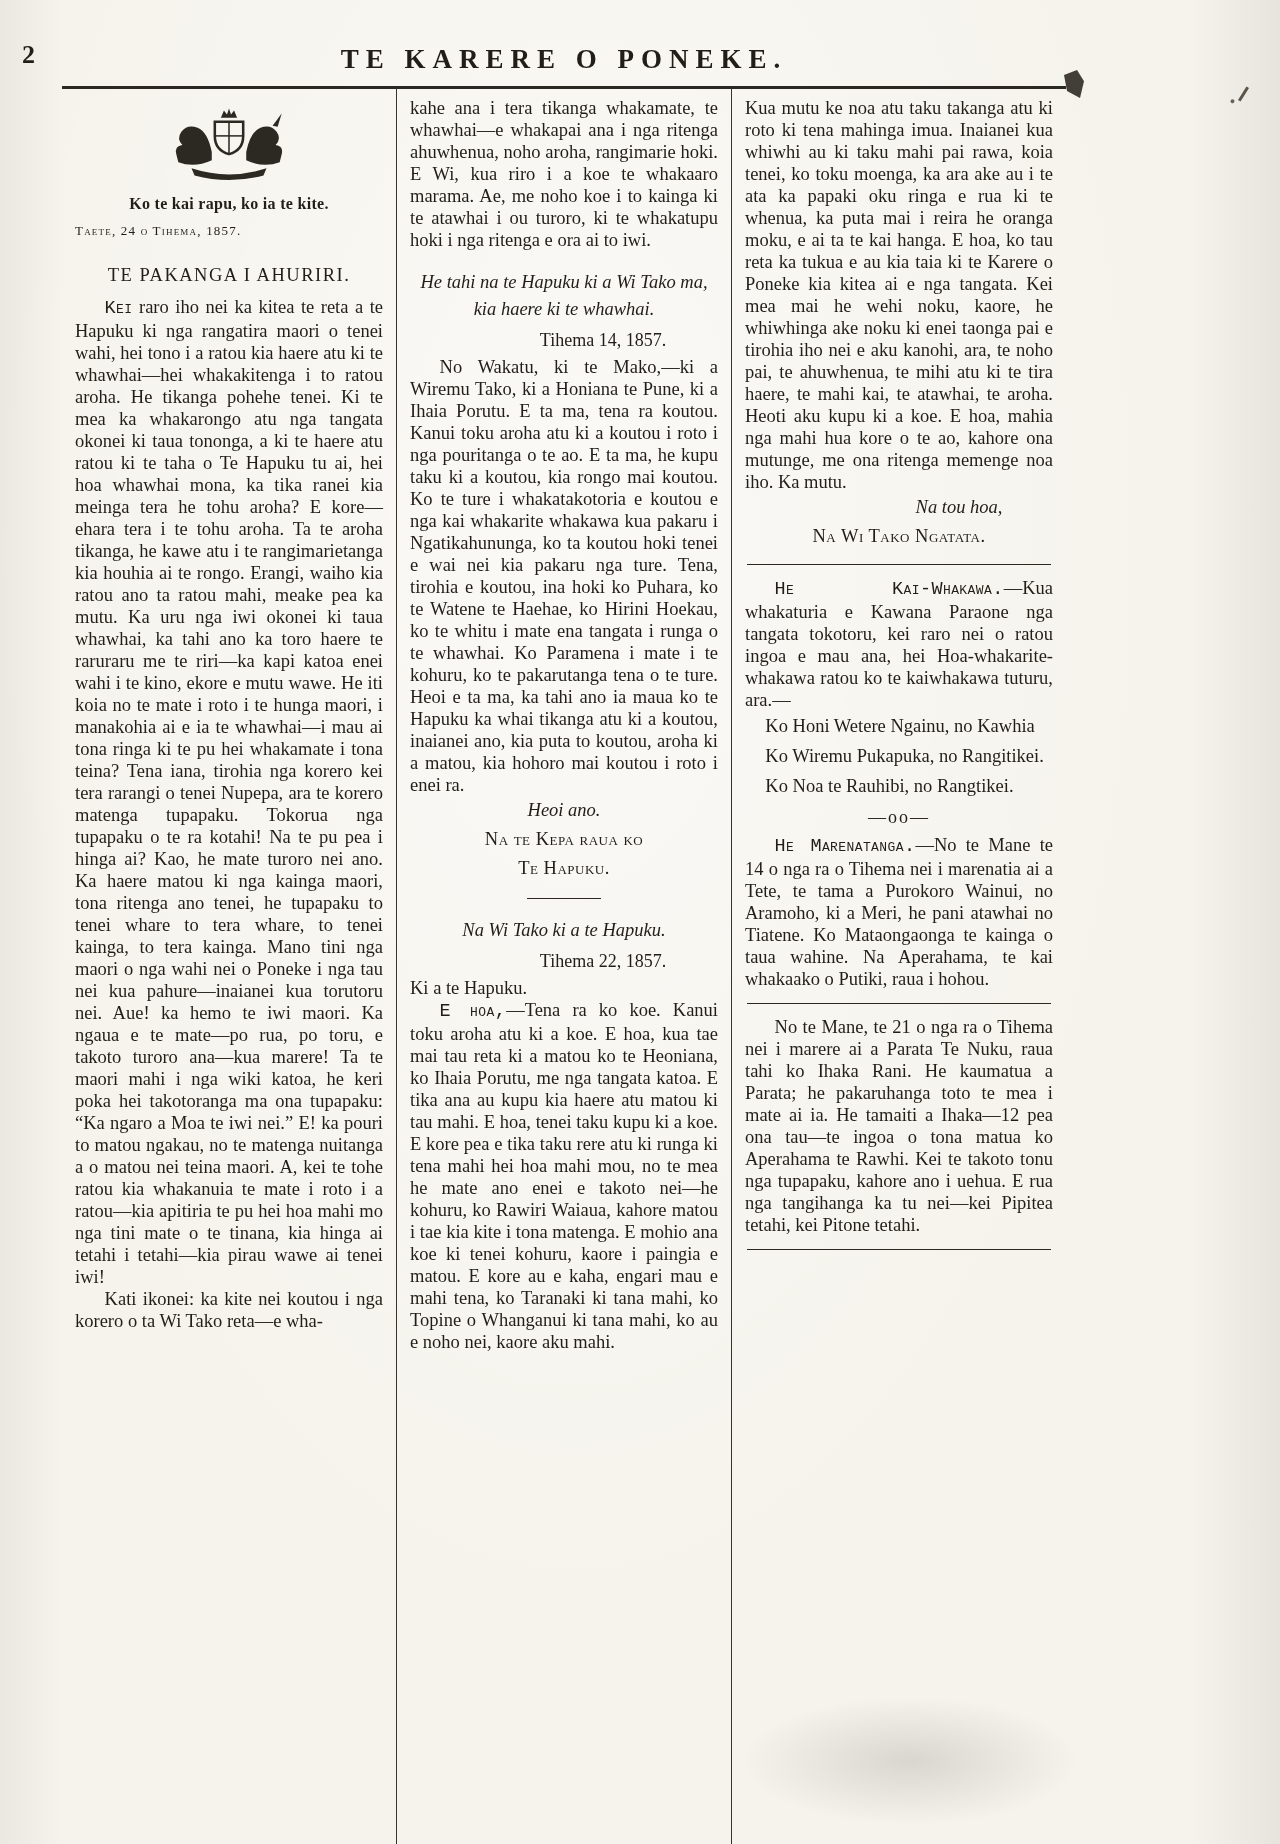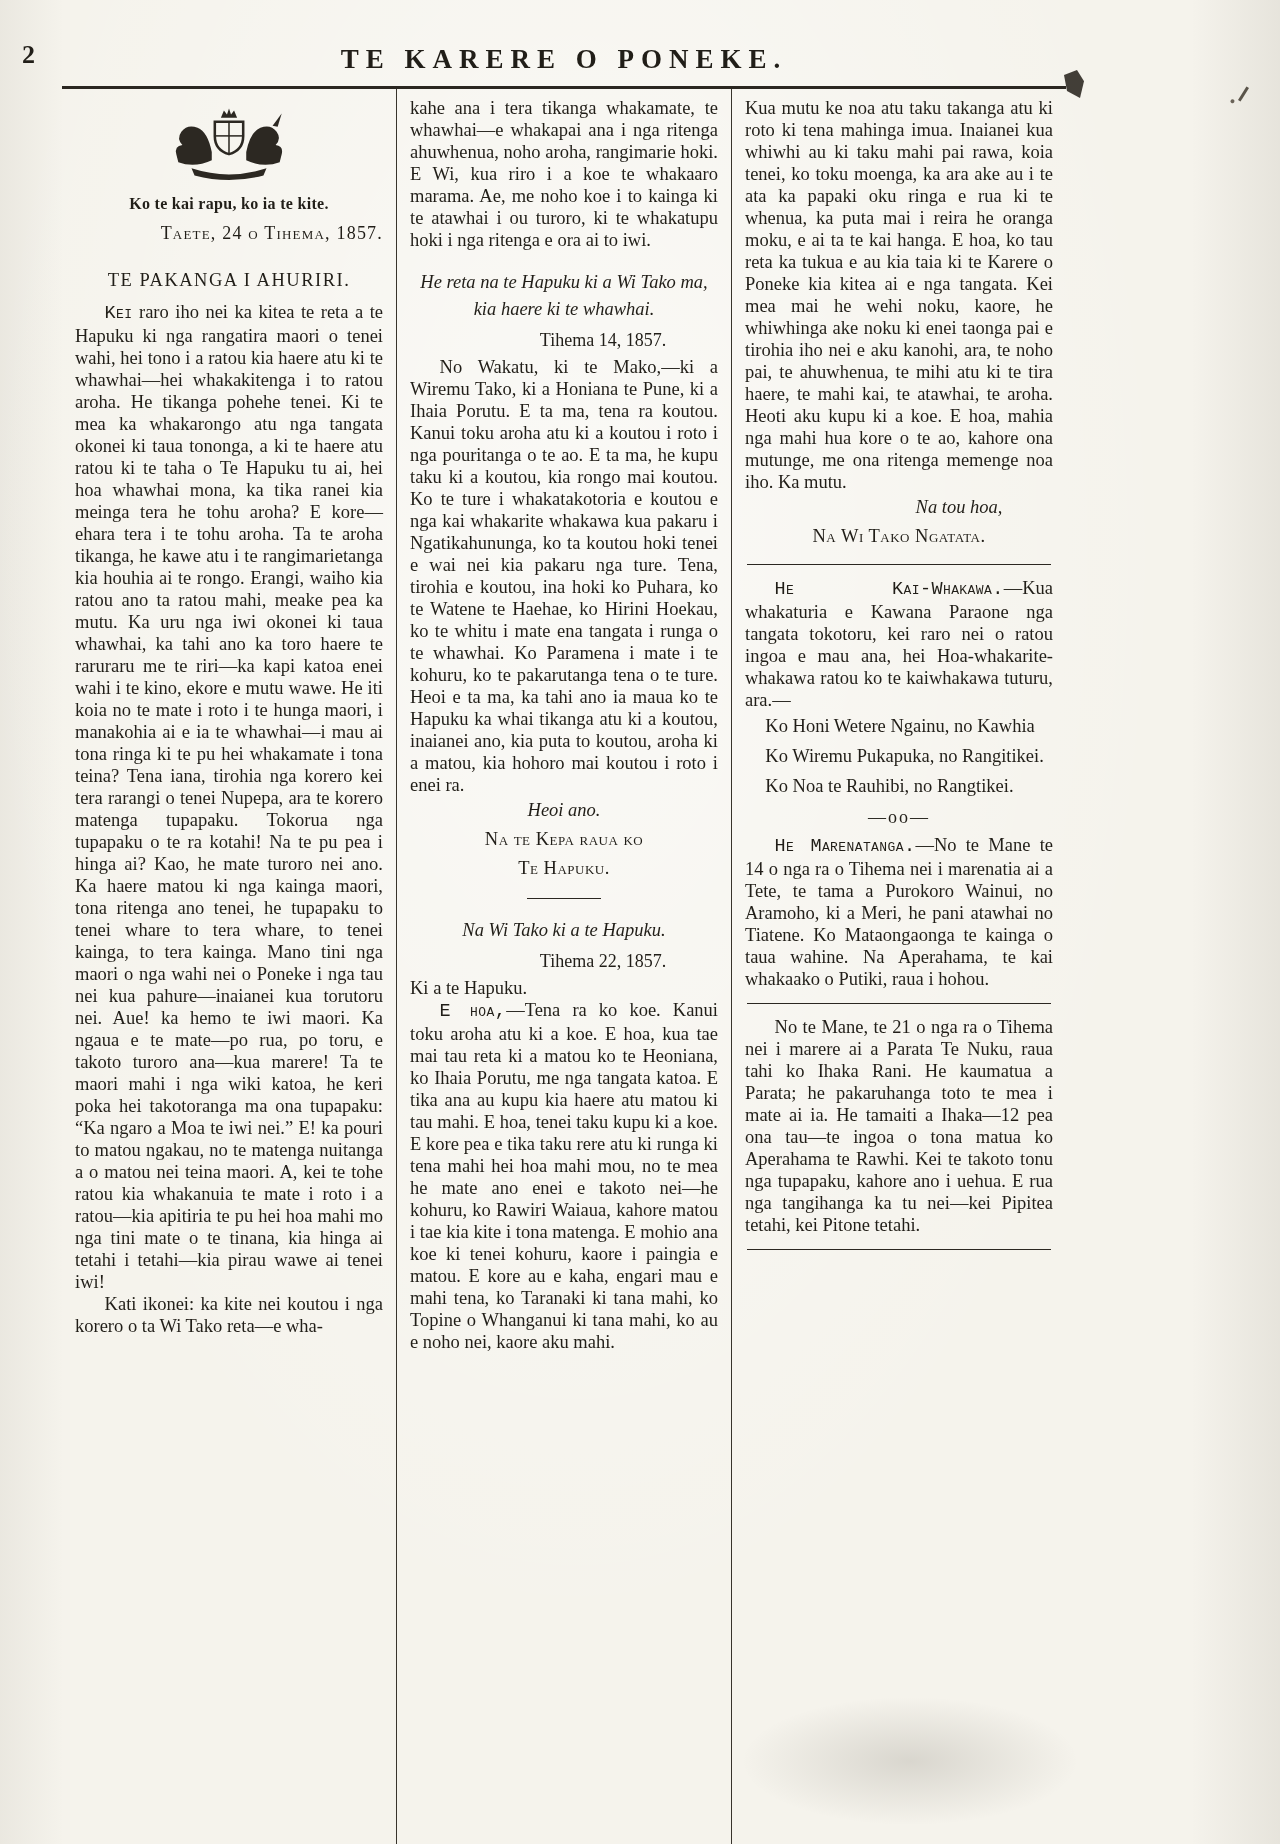--- a/index.html
+++ b/index.html
@@ -21,21 +21,21 @@
   .masthead{ text-align:center; font-size:27px; font-weight:bold; letter-spacing:7px; }
   .head-rule{ border-top:3px solid #2b2721; margin-top:11px; }
   .cols{ display:flex; align-items:stretch; height:1758px; }
   .col{ flex:1 1 0; padding:8px 13px 0 13px; overflow:hidden; }
   .vrule{ width:1px; background:#38342c; }
   .body{ font-size:18.5px; line-height:22px; text-align:justify; text-indent:1.6em; }
   .noind{ text-indent:0; }
   .sc-lead{ font-variant:small-caps; letter-spacing:0.4px;font-family:Liberation Mono, monospace; }
   .emblem{ text-align:center; padding:8px 0 0 0; }
   .motto{ text-align:center; font-weight:bold; font-size:16px; margin-top:8px; letter-spacing:0.3px; }
-  .dateline{ text-align:right; font-size:18px; margin-top:10px; letter-spacing:1.2px; font-variant:small-caps; }
+  .dateline{ text-align:left; font-size:13px; margin-top:10px; letter-spacing:1.2px; font-variant:small-caps; }
   .art-head{ text-align:center; font-size:18.5px; font-weight:normal; letter-spacing:1.5px; margin:26px 0 10px 0; }
   .letter-head{ font-style:italic; font-weight:normal; text-align:center; font-size:18.5px; line-height:27px; margin:18px 6px 4px 6px; }
   .date-line{ text-align:center; font-size:18px; line-height:27px; padding-left:78px; margin-bottom:2px; }
   .closing{ font-size:18.5px; line-height:29px; text-align:center;font-style:italic; }
   .closing.shift-right{ text-align:center; padding-left:120px; }
   .sig{ text-align:center; font-size:18.5px; line-height:29px; letter-spacing:0.5px; font-variant:small-caps; }
   .short-rule{ width:74px; border-top:1.5px solid #2b2721; margin:15px auto 2px auto; }
   .full-rule{ border-top:1.5px solid #2b2721; margin:13px 2px 12px 2px; }
   .list-item{ font-size:18.5px; line-height:29px; padding-left:2.4em; text-indent:-1.3em; margin:1px 0; }
   .sep-oo{ text-align:center; font-size:18px; line-height:26px; letter-spacing:2px; margin:3px 0 4px 0; }
@@ -83,21 +83,21 @@
         <h2 class="art-head">TE PAKANGA I AHURIRI.</h2>
         <p class="body"><span class="sc-lead">Kei</span><span> raro iho nei ka kitea te reta a te Hapuku ki nga rangatira maori o tenei wahi, hei tono i a ratou kia haere atu ki te whawhai—hei whakakitenga i to ratou aroha. He tikanga pohehe tenei. Ki te mea ka whakarongo atu nga tangata okonei ki taua tononga, a ki te haere atu ratou ki te taha o Te Hapuku tu ai, hei hoa whawhai mona, ka tika ranei kia meinga tera he tohu aroha? E kore—ehara tera i te tohu aroha. Ta te aroha tikanga, he kawe atu i te rangimarietanga kia houhia ai te rongo. Erangi, waiho kia ratou ano ta ratou mahi, meake pea ka mutu. Ka uru nga iwi okonei ki taua whawhai, ka tahi ano ka toro haere te raruraru me te riri—ka kapi katoa enei wahi i te kino, ekore e mutu wawe. He iti koia no te mate i roto i te hunga maori, i manakohia ai e ia te whawhai—i mau ai tona ringa ki te pu hei whakamate i tona teina? Tena iana, tirohia nga korero kei tera rarangi o tenei Nupepa, ara te korero matenga tupapaku. Tokorua nga tupapaku o te ra kotahi! Na te pu pea i hinga ai? Kao, he mate turoro nei ano. Ka haere matou ki nga kainga maori, tona ritenga ano tenei, he tupapaku to tenei whare to tera whare, to tenei kainga, to tera kainga. Mano tini nga maori o nga wahi nei o Poneke i nga tau nei kua pahure—inaianei kua torutoru nei. Aue! ka hemo te iwi maori. Ka ngaua e te mate—po rua, po toru, e takoto turoro ana—kua marere! Ta te maori mahi i nga wiki katoa, he keri poka hei takotoranga ma ona tupapaku: “Ka ngaro a Moa te iwi nei.” E! ka pouri to matou ngakau, no te matenga nuitanga a o matou nei teina maori. A, kei te tohe ratou kia whakanuia te mate i roto i a ratou—kia apitiria te pu hei hoa mahi mo nga tini mate o te tinana, kia hinga ai tetahi i tetahi—kia pirau wawe ai tenei iwi!</span></p>
         <p class="body">Kati ikonei: ka kite nei koutou i nga korero o ta Wi Tako reta—e wha-</p>
       </div>
 
       <div class="vrule"></div>
 
       <div class="col">
         <p class="body noind">kahe ana i tera tikanga whakamate, te whawhai—e whakapai ana i nga ritenga ahuwhenua, noho aroha, rangimarie hoki. E Wi, kua riro i a koe te whakaaro marama. Ae, me noho koe i to kainga ki te atawhai i ou turoro, ki te whakatupu hoki i nga ritenga e ora ai to iwi.</p>
 
-        <h3 class="letter-head">He reta na te Hapuku ki a Wi Tako ma, kia haere ki te whawhai.</h3>
+        <h3 class="letter-head">He tahi na te Hapuku ki a Wi Tako ma, kia haere ki te whawhai.</h3>
         <div class="date-line">Tihema 14, 1857.</div>
         <p class="body">No Wakatu, ki te Mako,—ki a Wiremu Tako, ki a Honiana te Pune, ki a Ihaia Porutu. E ta ma, tena ra koutou. Kanui toku aroha atu ki a koutou i roto i nga pouritanga o te ao. E ta ma, he kupu taku ki a koutou, kia rongo mai koutou. Ko te ture i whakatakotoria e koutou e nga kai whakarite whakawa kua pakaru i Ngatikahununga, ko ta koutou hoki tenei e wai nei kia pakaru nga ture. Tena, tirohia e koutou, ina hoki ko Puhara, ko te Watene te Haehae, ko Hirini Hoekau, ko te whitu i mate ena tangata i runga o te whawhai. Ko Paramena i mate i te kohuru, ko te pakarutanga tena o te ture. Heoi e ta ma, ka tahi ano ia maua ko te Hapuku ka whai tikanga atu ki a koutou, inaianei ano, kia puta to koutou, aroha ki a matou, kia hohoro mai koutou i roto i enei ra.</p>
         <div class="closing">Heoi ano.</div>
         <div class="sig">Na te Kepa raua ko</div>
         <div class="sig">Te Hapuku.</div>
 
         <div class="short-rule"></div>
 
         <h3 class="letter-head">Na Wi Tako ki a te Hapuku.</h3>
         <div class="date-line">Tihema 22, 1857.</div>

